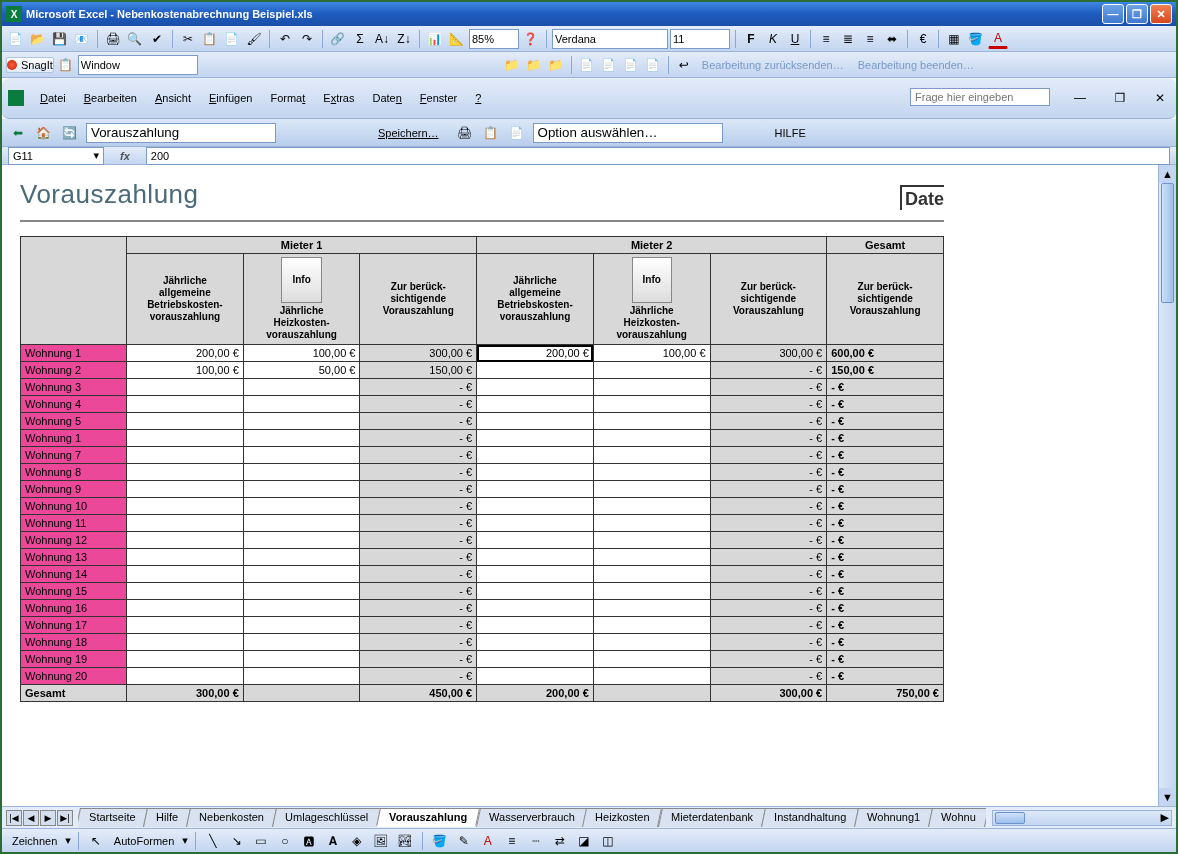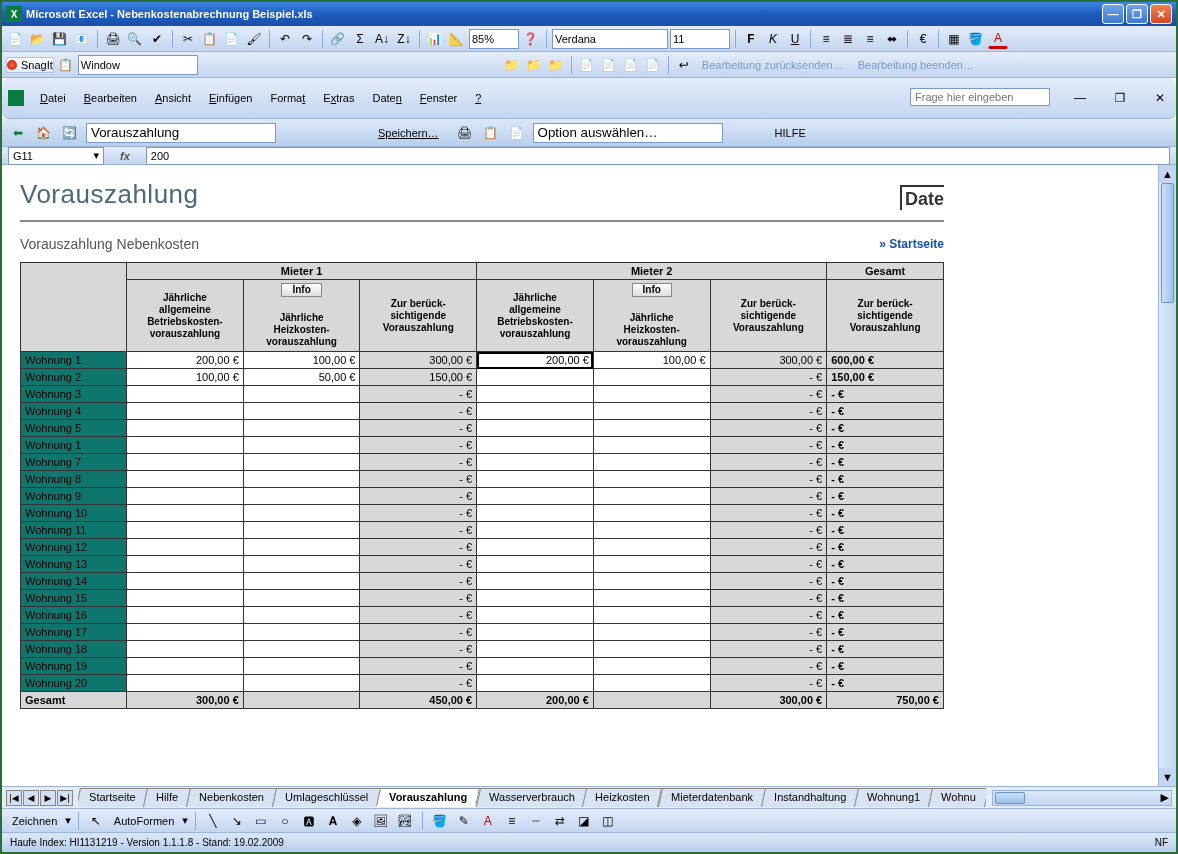--- a/index.html
+++ b/index.html
@@ -40,26 +40,26 @@
 .page-head { border-bottom: 2px solid #888; padding-bottom: 10px; display: flex; align-items: flex-end; justify-content: space-between; margin-bottom: 14px; }
 .page-title { font-family: Verdana, sans-serif; font-size: 26px; color: #4a6a7a; font-weight: normal; letter-spacing: 0.5px; }
 .logo { font-family: Verdana, sans-serif; font-size: 18px; color: #333; font-weight: bold; border-top: 2px solid #333; border-left: 2px solid #333; padding: 2px 0 0 3px; }
 .section-row { display: flex; justify-content: space-between; align-items: center; margin-bottom: 10px; }
 .section-title { font-family: Verdana, sans-serif; font-size: 14px; color: #555; }
 .link-start { color: #1a4fa8; font-weight: bold; font-size: 12px; cursor: pointer; }
 .grid { width: 100%; border-collapse: collapse; font-family: Verdana, sans-serif; font-size: 11px; }
 .grid th, .grid td { border: 1px solid #333; padding: 2px 4px; }
 .grid th { background: #d8d8d8; font-weight: bold; text-align: center; vertical-align: middle; }
 .grid .subhead { background: #d8d8d8; font-weight: bold; font-size: 10px; line-height: 1.2; padding: 3px 4px; }
-.grid .rowlabel { background: #0f766e; font-weight: normal; text-align: left; white-space: nowrap; }
+.grid .rowlabel { background: #ec4899; font-weight: normal; text-align: left; white-space: nowrap; }
 .grid td.num { text-align: right; white-space: nowrap; }
 .grid td.calc { background: #d8d8d8; text-align: right; white-space: nowrap; }
 .grid td.total { background: #d8d8d8; font-weight: bold; white-space: nowrap; }
 .grid tr.totalrow td, .grid tr.totalrow th { font-weight: bold; background: #d8d8d8; }
-.info-btn { background: linear-gradient(#fff,#ddd); border: 1px solid #888; padding: 0 10px; font-size: 10px; cursor: pointer; display: inline-block; margin-bottom: 15px; }
+.info-btn { background: linear-gradient(#fff,#ddd); border: 1px solid #888; padding: 16px 10px; font-size: 10px; cursor: pointer; display: inline-block; margin-bottom: 2px; }
 .active-cell { outline: 2px solid #000; outline-offset: -2px; }
 .bottom-link { color: #1a4fa8; font-weight: bold; font-size: 12px; padding: 10px 0; cursor: pointer; }
 .tabs-row { height: 22px; background: #e4ecf9; border-top: 1px solid #9bb4d8; display: flex; align-items: center; padding: 0 4px; }
 .tab-nav { width: 16px; height: 16px; border: 1px solid #888; background: #d3deee; margin-right: 1px; display: flex; align-items: center; justify-content: center; cursor: pointer; font-size: 9px; }
 .tabs { display: flex; margin-left: 4px; overflow: hidden; }
 .tab { border: 1px solid #888; border-bottom: none; background: #fff; padding: 2px 10px; margin-right: -1px; font-size: 11px; cursor: pointer; white-space: nowrap; transform: skewX(-12deg); }
 .tab > span { display: inline-block; transform: skewX(12deg); }
 .tab.active { background: #fff; font-weight: bold; border-bottom: 2px solid #fff; position: relative; z-index: 1; }
 .tab.inactive { background: #d8e2f0; }
 .hscroll { flex: 1; height: 16px; margin-left: 6px; background: linear-gradient(#dce8f8,#c3d5f0); border: 1px solid #9bb4d8; position: relative; }
@@ -197,24 +197,20 @@
     <span class="fx">fx</span>
     <input class="formula-input" value="200" style="">
   </div>
 
   <div class="workarea">
     <div class="sheet">
       <div class="page">
         <div class="page-head">
           <div class="page-title">Vorauszahlung</div>
           <div class="logo">Date</div>
-        </div>
-        <div class="section-row">
-          <div class="section-title">Vorauszahlung Nebenkosten</div>
-          <div class="link-start">» Startseite</div>
         </div>
 
         <table class="grid">
           <thead>
             <tr>
               <th rowspan="2" style="background:#d8d8d8;width:100px"></th>
               <th colspan="3">Mieter 1</th>
               <th colspan="3">Mieter 2</th>
               <th>Gesamt</th>
             </tr>
@@ -514,20 +510,14 @@
     <span class="tb-btn">🪣</span>
     <span class="tb-btn">✎</span>
     <span class="tb-btn" style="color:#c00">A</span>
     <span class="tb-btn">≡</span>
     <span class="tb-btn">┈</span>
     <span class="tb-btn">⇄</span>
     <span class="tb-btn">◪</span>
     <span class="tb-btn">◫</span>
   </div>
 
-  <div class="status-row">
-    <span>Haufe Index: HI1131219 - Version 1.1.1.8 - Stand: 19.02.2009</span>
-    <div class="status-right">
-      <span>NF</span>
-    </div>
-  </div>
 
 </div>
 
 </body></html>

